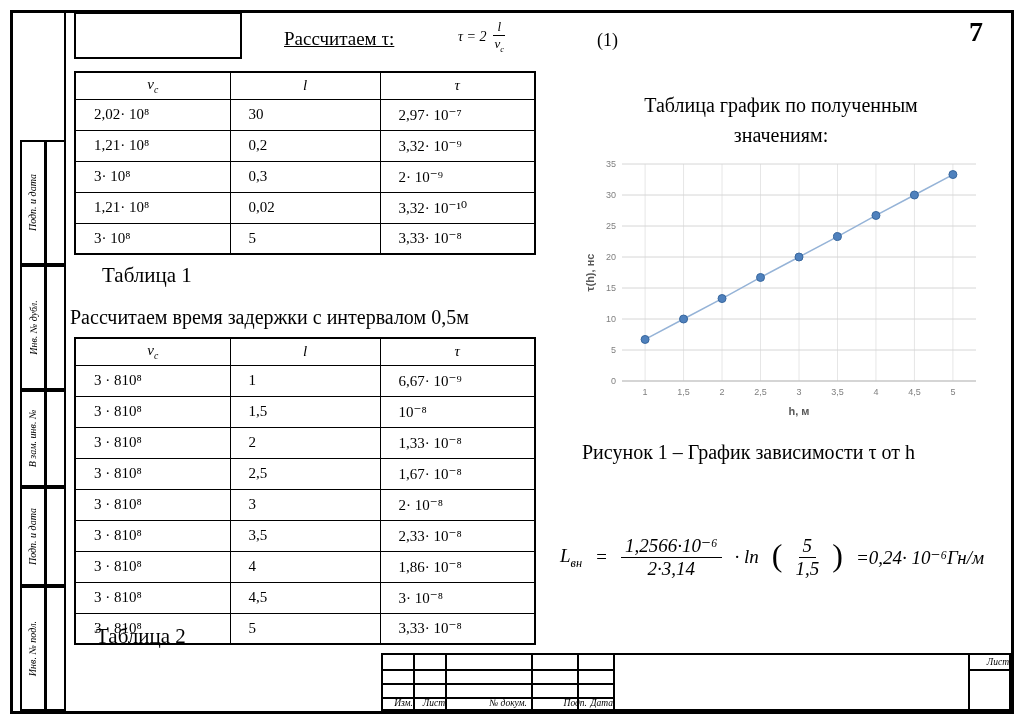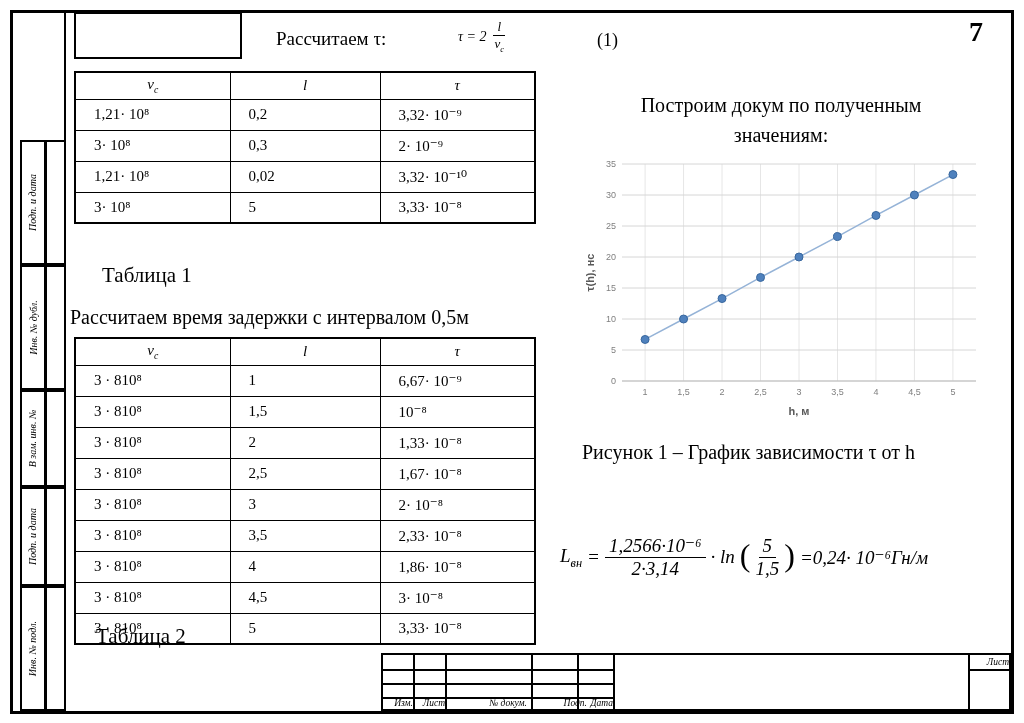--- a/index.html
+++ b/index.html
@@ -10,21 +10,21 @@
     font-family:"Liberation Serif","DejaVu Serif",serif;
   }
   .abs { position:absolute; }
 
   .outer-border { left:10px; top:10px; width:1004px; height:704px; border:3px solid #000; }
   .frame-vline  { left:64px; top:10px; width:2px; height:704px; background:#000; }
   .stamp        { left:74px; top:12px; width:168px; height:47px; border:2px solid #000; background:#fff; }
 
   .page-number { left:950px; top:16px; width:52px; text-align:center; font-size:28px; font-weight:bold; }
 
-  .calc-label { left:276px; top:28px; font-size:19px; }
+  .calc-label { left:284px; top:28px; font-size:19px;text-decoration:underline; }
   .tau-formula { left:458px; top:20px; display:flex; align-items:center; gap:7px; font-style:italic; }
   .tau-formula .lhs { font-size:14px; }
   .frac { display:inline-flex; flex-direction:column; align-items:center; line-height:1.05; }
   .frac .num { border-bottom:1px solid #000; padding:0 4px 1px; }
   .frac .den { padding-top:1px; }
   .tau-formula .frac { font-size:13px; }
   .eq-number { left:597px; top:30px; font-size:18px; }
   sub { font-size:0.65em; }
 
   .data-table { border-collapse:collapse; background:#fff; border:2px solid #000; }
@@ -37,21 +37,21 @@
   .caption { font-size:21px; }
   .t1cap { left:102px; top:263px; }
   .t2cap { left:96px;  top:624px; }
   .body-text { font-size:20px; }
   .delay-text { left:70px; top:306px; }
 
   .plot-heading { left:636px; top:90px; width:290px; text-align:center; font-size:20px; line-height:1.5; }
   .chart { left:582px; top:150px; width:410px; height:275px; }
   .fig-caption { left:582px; top:441px; font-size:20px; }
 
-  .l-formula { left:560px; top:536px; display:flex; align-items:center; gap:5px; font-size:19px; font-style:italic; }
+  .l-formula { left:560px; top:536px; display:flex; align-items:center; gap:13px; font-size:19px; font-style:italic; }
   .l-formula .frac { font-size:19px; }
   .l-formula .paren { font-size:32px; font-style:normal; line-height:1; transform:translateY(-2px); }
 
   .margin-cell { border:2px solid #000; display:flex; align-items:center; justify-content:center; background:#fff; }
   .margin-cell span { transform:rotate(-90deg); white-space:nowrap; font-size:10px; font-style:italic; }
   .margin-empty { border:2px solid #000; background:#fff; }
 
   .tblock { left:381px; top:653px; width:630px; height:58px; border:2px solid #000; background:#fff; }
   .tblock .vl { position:absolute; top:0; width:1.5px; height:100%; background:#000; }
   .tblock .hl { position:absolute; height:1.5px; background:#000; }
@@ -107,20 +107,25 @@
       </colgroup>
   <thead>
         <tr>
           <th><span>v</span><sub>с</sub></th>
           <th><span>l</span></th>
           <th><span>τ</span></th>
         </tr>
       </thead>
       <tbody>
         <tr>
+          <td>2,02· 10⁸</td>
+          <td>30</td>
+          <td>2,97· 10⁻⁷</td>
+        </tr>
+        <tr>
           <td>1,21· 10⁸</td>
           <td>0,2</td>
           <td>3,32· 10⁻⁹</td>
         </tr>
         <tr>
           <td>3· 10⁸</td>
           <td>0,3</td>
           <td>2· 10⁻⁹</td>
         </tr>
         <tr>
@@ -195,21 +200,21 @@
         </tr>
         <tr>
           <td>3 · 810⁸</td>
           <td>5</td>
           <td>3,33· 10⁻⁸</td>
         </tr>
       </tbody>
     </table>
   <div class="abs caption t2cap">Таблица 2</div>
 
-  <div class="abs plot-heading">Построим докум по полученным значениям:</div>
+  <div class="abs plot-heading">Таблица график по полученным значениям:</div>
   <div class="abs chart"><svg width="410" height="275">
         <line x1="63.08695652173914" x2="63.08695652173914" y1="14" y2="231" stroke="#e6e6e6" stroke-width="1"></line>
         <line x1="101.56521739130436" x2="101.56521739130436" y1="14" y2="231" stroke="#e6e6e6" stroke-width="1"></line>
         <line x1="140.04347826086956" x2="140.04347826086956" y1="14" y2="231" stroke="#e6e6e6" stroke-width="1"></line>
         <line x1="178.52173913043478" x2="178.52173913043478" y1="14" y2="231" stroke="#e6e6e6" stroke-width="1"></line>
         <line x1="217" x2="217" y1="14" y2="231" stroke="#e6e6e6" stroke-width="1"></line>
         <line x1="255.47826086956522" x2="255.47826086956522" y1="14" y2="231" stroke="#e6e6e6" stroke-width="1"></line>
         <line x1="293.9565217391304" x2="293.9565217391304" y1="14" y2="231" stroke="#e6e6e6" stroke-width="1"></line>
         <line x1="332.4347826086956" x2="332.4347826086956" y1="14" y2="231" stroke="#e6e6e6" stroke-width="1"></line>
         <line x1="370.9130434782609" x2="370.9130434782609" y1="14" y2="231" stroke="#e6e6e6" stroke-width="1"></line>

